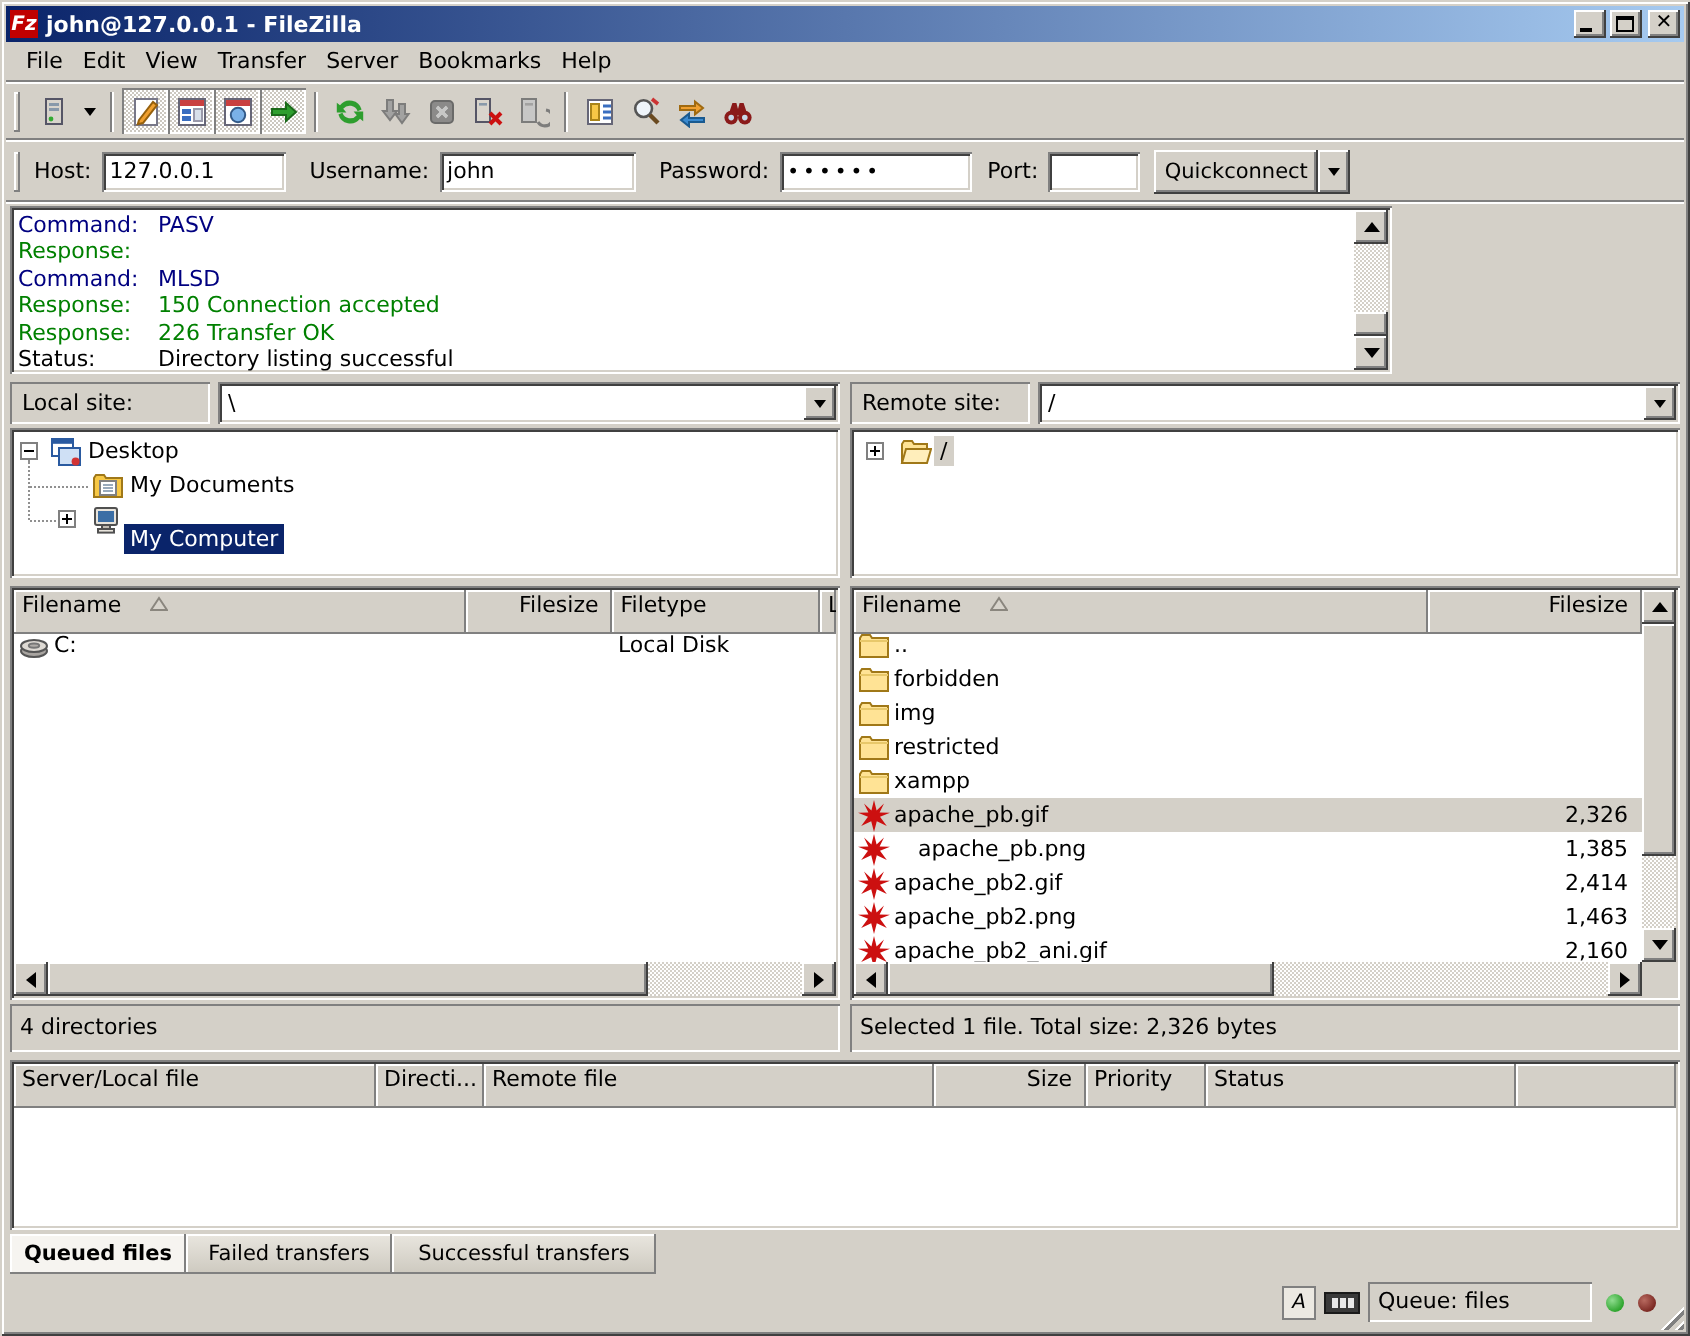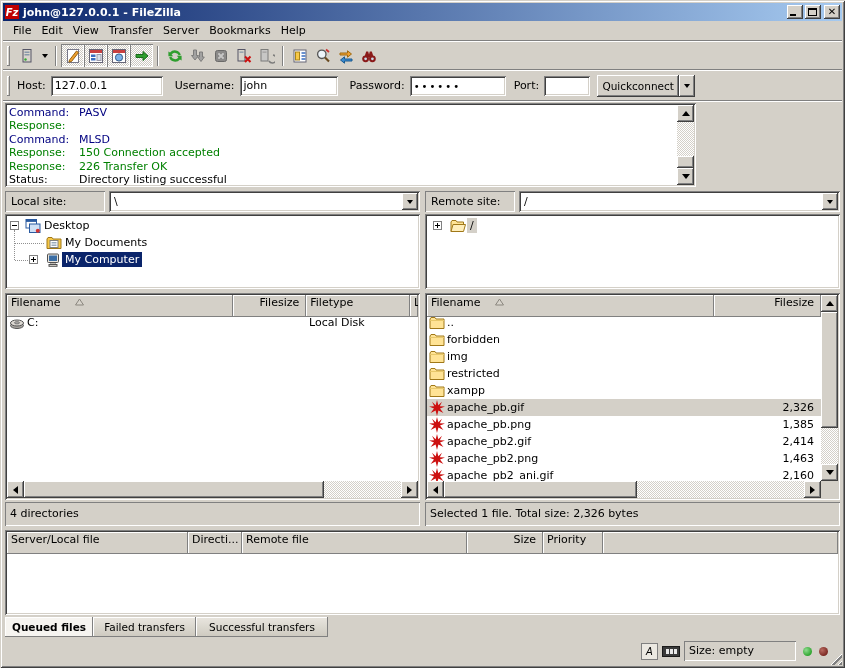--- a/index.html
+++ b/index.html
@@ -230,21 +230,21 @@
         <circle cx="4.6" cy="10.8" r="1.4" fill="#c8d8e8"></circle>
         <circle cx="11.4" cy="10.8" r="1.4" fill="#c8d8e8"></circle>
       </svg>
     </span>
   </div>
 <div class="abs groove" style="left:3px;top:69px;width:839px;height:2px"></div>
 
 <div id="quickconnect" class="abs">
   <span class="gripper raised-thin"></span>
   <span class="qc-label" style="margin-left:2px">Host:</span>
-  <span class="qc-field field" style="width:112px">127.0.0.1</span>
+  <span class="qc-field field" style="width:92px">127.0.0.1</span>
   <span class="qc-label" style="margin-left:12px">Username:</span>
   <span class="qc-field field" style="width:98px">john</span>
   <span class="qc-label" style="margin-left:12px">Password:</span>
   <span class="qc-field field" style="width:96px;font-size:10px;letter-spacing:2px;padding-top:5px">••••••</span>
   <span class="qc-label" style="margin-left:8px">Port:</span>
   <span class="qc-field field" style="width:46px"></span>
   <span id="qc-btn" class="raised">Quickconnect</span>
   <span id="qc-drop" class="raised">
       <i class="tri-down"></i>
     </span>
@@ -318,21 +318,21 @@
     <span class="expander plus" style="left: 24px; top: 41px;">
       <i></i>
       <b></b>
     </span>
     <span class="ticon" style="left: 41px; top: 38px;"><svg width="16" height="16" viewBox="0 0 16 16">
         <rect x="1.5" y="2" width="11" height="8.5" rx="1" fill="#e8e4dc" stroke="#505050"></rect>
         <rect x="3" y="3.5" width="8" height="5.5" fill="#3b6ea5"></rect>
         <rect x="5" y="10.5" width="4" height="2" fill="#c0bcb4" stroke="#505050"></rect>
         <rect x="3" y="12.5" width="8" height="1.8" fill="#e8e4dc" stroke="#505050"></rect>
       </svg></span>
-    <span class="tlabel sel-active" style="left: 57px; top: 38px;">My Computer</span>
+    <span class="tlabel sel-active" style="left: 57px; top: 48px;">My Computer</span>
     <span class="dotv" style="left: 9px; top: 16px; height: 30px;"></span>
     <span class="doth" style="left: 10px; top: 29px; width: 29px;"></span>
     <span class="doth" style="left: 10px; top: 46px; width: 13px;"></span>
   </div>
 
 <div id="local-list" class="abs listbox field" style="left:5px;width:415px">
   <div class="lheader" style="right:2px" id="local-header">
       <span class="hcell raised-thin" style="width: 227px;">
         <span>Filename</span>
         <i class="sort-tri"><svg width="9" height="8" viewBox="0 0 9 8">
@@ -442,21 +442,21 @@
           </svg></span>
         <span class="lname">xampp</span>
       </div>
       <div class="lrow sel-row" style="top: 106px; width: 394px; background: rgb(212, 208, 200);">
         <span class="licon"><svg width="16" height="16" viewBox="0 0 16 16">
             <path d="M8 0 L9.3 5.2 L13 1.8 L10.8 6.2 L16 6.4 L11 8.4 L14.4 13 L9.4 10.6 L8 16 L6.6 10.6 L1.6 13 L5 8.4 L0 6.4 L5.2 6.2 L3 1.8 L6.7 5.2 Z" fill="#cc1010"></path>
           </svg></span>
         <span class="lname">apache_pb.gif</span>
         <span class="lsize" style="left: 287px; width: 107px;">2,326</span>
       </div>
-      <div class="lrow" style="top: 123px; width: 394px;">
+      <div class="lrow" style="top: 123px; width: 394px; gap: 12px;">
         <span class="licon"><svg width="16" height="16" viewBox="0 0 16 16">
             <path d="M8 0 L9.3 5.2 L13 1.8 L10.8 6.2 L16 6.4 L11 8.4 L14.4 13 L9.4 10.6 L8 16 L6.6 10.6 L1.6 13 L5 8.4 L0 6.4 L5.2 6.2 L3 1.8 L6.7 5.2 Z" fill="#cc1010"></path>
           </svg></span>
         <span class="lname">apache_pb.png</span>
         <span class="lsize" style="left: 287px; width: 107px;">1,385</span>
       </div>
       <div class="lrow" style="top: 140px; width: 394px;">
         <span class="licon"><svg width="16" height="16" viewBox="0 0 16 16">
             <path d="M8 0 L9.3 5.2 L13 1.8 L10.8 6.2 L16 6.4 L11 8.4 L14.4 13 L9.4 10.6 L8 16 L6.6 10.6 L1.6 13 L5 8.4 L0 6.4 L5.2 6.2 L3 1.8 L6.7 5.2 Z" fill="#cc1010"></path>
           </svg></span>
@@ -513,37 +513,40 @@
         <span>Directi...</span>
       </span>
       <span class="hcell raised-thin" style="width: 225px;">
         <span>Remote file</span>
       </span>
       <span class="hcell raised-thin" style="width: 76px; justify-content: flex-end; padding-right: 7px;">
         <span>Size</span>
       </span>
       <span class="hcell raised-thin" style="width: 60px;">
         <span>Priority</span>
+      </span>
+      <span class="hcell raised-thin" style="width: 155px;">
+        <span>Status</span>
       </span>
       <span class="hcell raised-thin" style="width: auto; flex: 1 1 0%;">
         <span></span>
       </span>
     </div>
 </div>
 
 <div id="tabs" class="abs">
     <span class="tab raised-thin active" style="width: 88px;">Queued files</span>
     <span class="tab raised-thin" style="width: 103px;">Failed transfers</span>
     <span class="tab raised-thin" style="width: 132px;">Successful transfers</span>
   </div>
 
 <div id="statusbar" class="abs">
   <span id="dt-box">A</span>
   <span id="sl-badge">
       <i></i>
       <i></i>
       <i></i>
     </span>
-  <span id="queue-panel" class="sunk-thin">Size: empty</span>
+  <span id="queue-panel" class="sunk-thin">Queue: files</span>
   <span class="led" id="led-green" style="background: radial-gradient(circle at 35% 35%, rgb(143, 220, 143), rgb(47, 165, 47) 70%);"></span>
   <span class="led" id="led-red" style="background: radial-gradient(circle at 35% 35%, rgb(184, 106, 96), rgb(124, 42, 36) 70%);"></span>
 </div>
 <div id="grip" class="abs"></div>
 
 </body></html>

